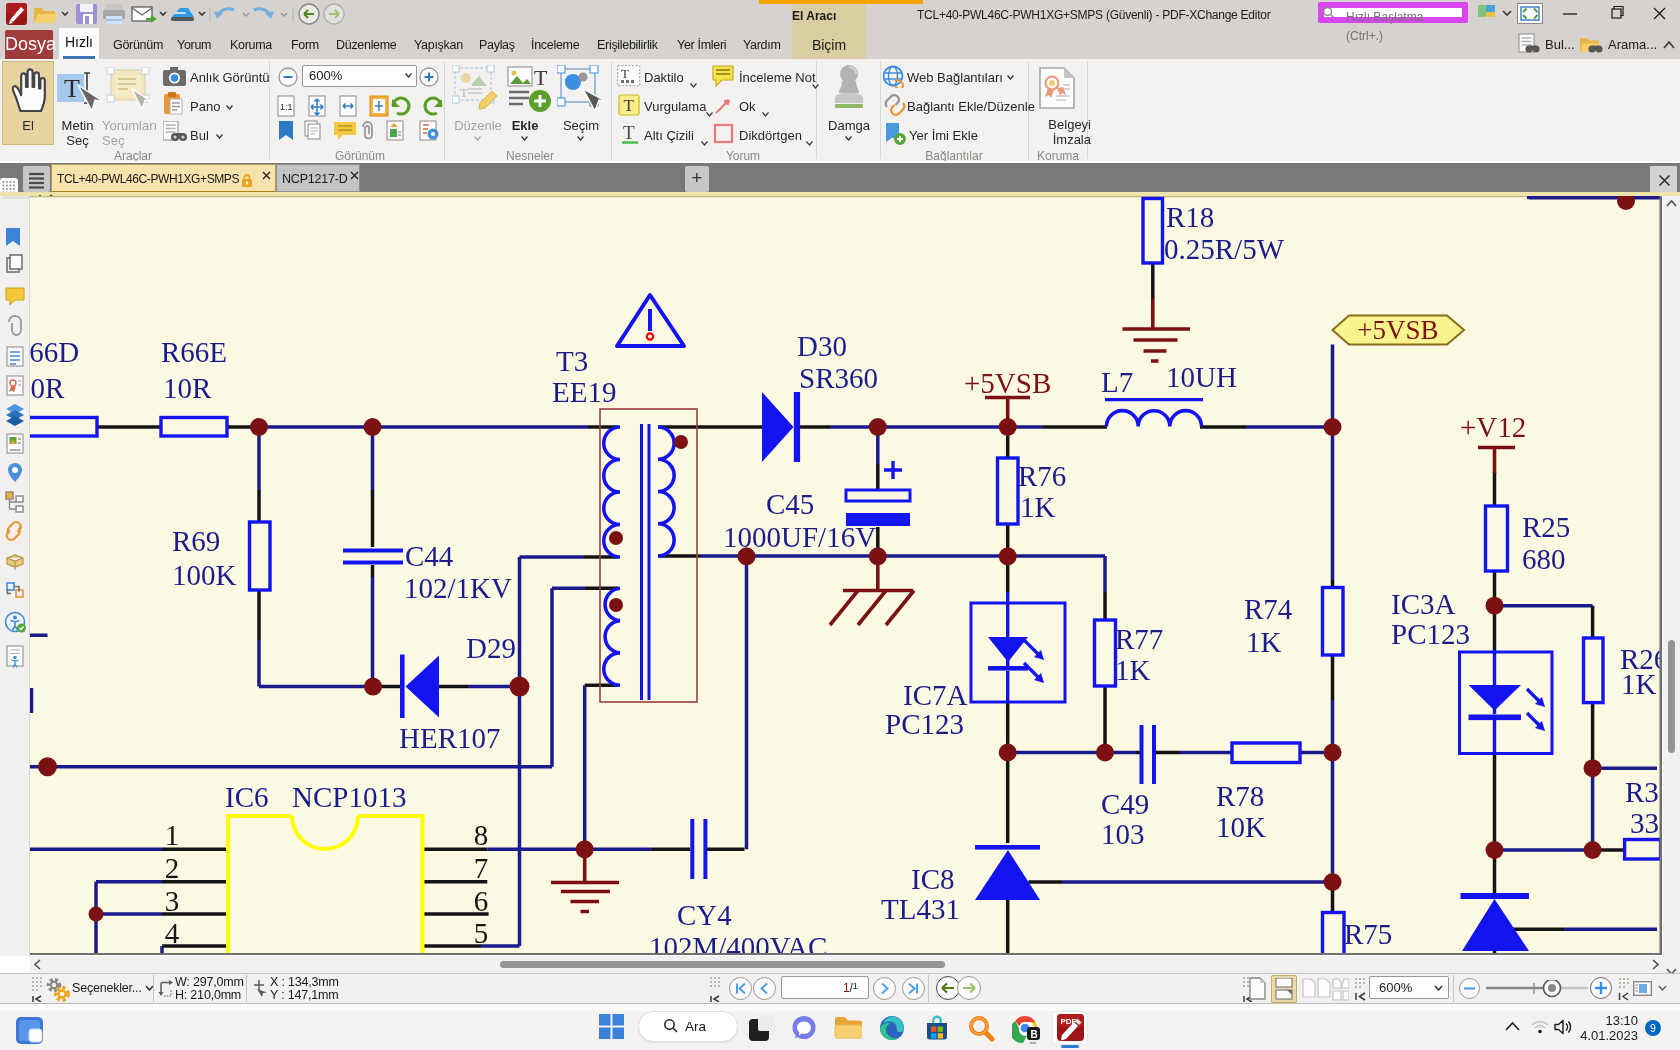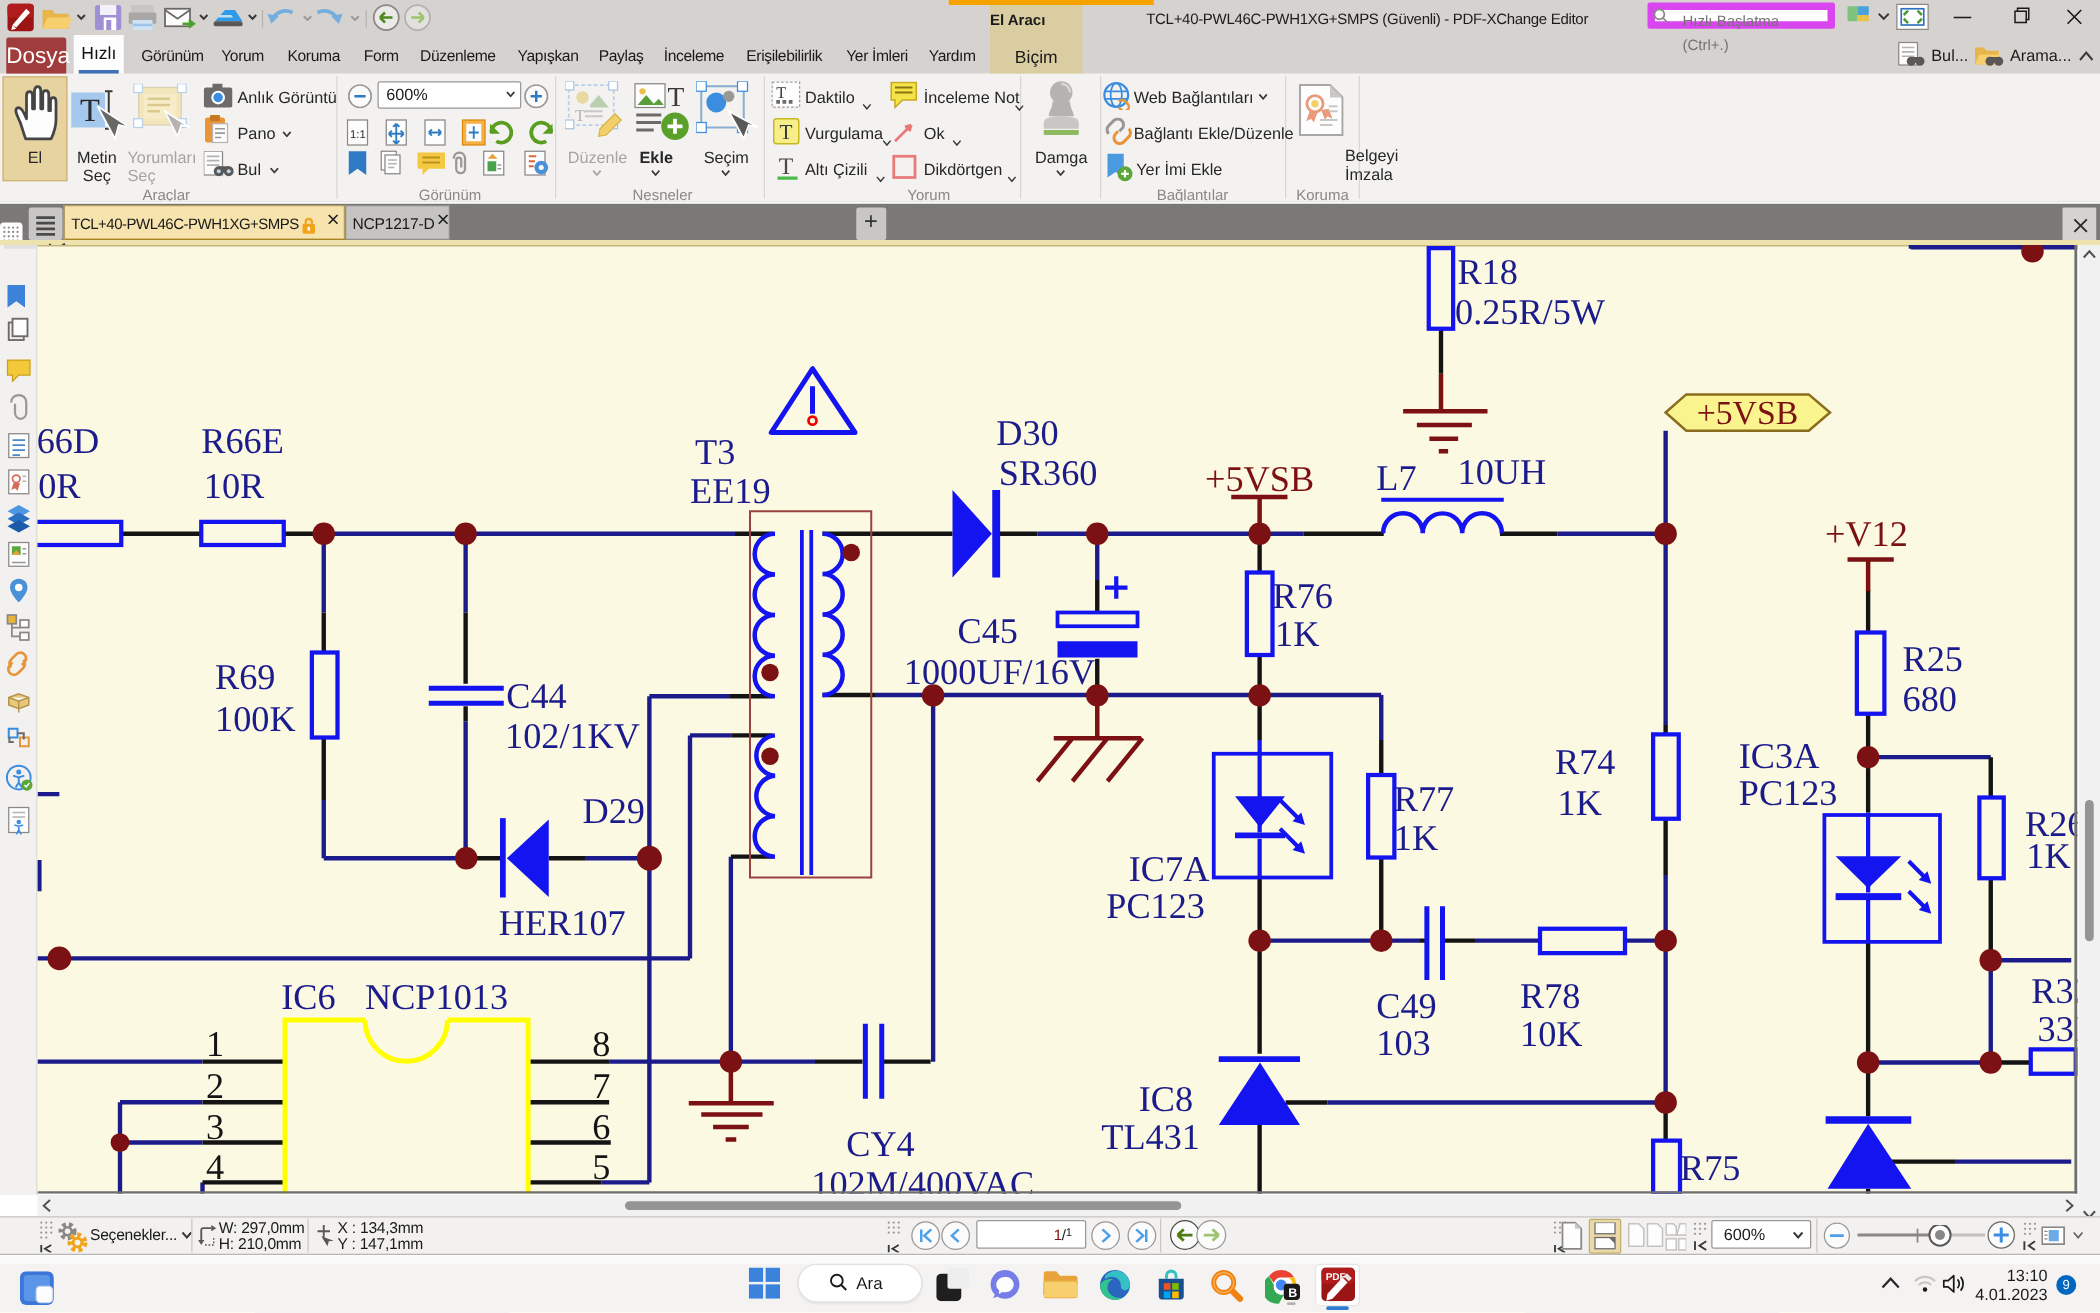--- a/index.html
+++ b/index.html
@@ -388,21 +388,21 @@
   <div class="rlabel" style="left:909px;top:69px">Yer İmi Ekle</div>
   
   <svg style="position:absolute;left:1039px;top:8px" width="36" height="42" viewBox="0 0 36 42">
     <path d="M1 1 h24 l10 10 v30 h-34 z" fill="#fdfdfd" stroke="#a9a7a5" stroke-width="1.6"></path>
     <path d="M25 1 l10 10 h-10 z" fill="#c9c7c5"></path>
     <circle cx="13" cy="16" r="6.5" fill="none" stroke="#e89a7a" stroke-width="2.2"></circle>
     <circle cx="13" cy="16" r="3" fill="#f3d06a"></circle>
     <path d="M9 21 l-3 9 4 -2 2 3 3 -8 m3 -2 l3 8 2 -3 4 2 -3 -8" fill="#e89a7a"></path>
     <path d="M24 18 h7 m-7 4 h7 m-14 7 h14 m-14 4 h10" stroke="#c9c7c5" stroke-width="1.6"></path>
   </svg>
-  <div class="rlabel" style="left:1076px;top:58px;width:56px;text-align:left">Belgeyi<br>İmzala</div>
+  <div class="rlabel" style="left:1035px;top:58px;width:56px;text-align:right">Belgeyi<br>İmzala</div>
 </div>
 
 <svg class="abs" style="left:1516px;top:32px" width="164" height="26" viewBox="0 0 164 26">
   <rect x="3" y="2" width="15" height="18" fill="#fdfdfd" stroke="#8a8886"></rect>
   <path d="M5.5 6 h10 m-10 3.5 h10 m-10 3.5 h10" stroke="#b5b3b1" stroke-width="1.3"></path>
   <circle cx="13" cy="17" r="3.6" fill="#5a5856"></circle>
     <circle cx="20" cy="17" r="3.6" fill="#5a5856"></circle>
     <rect x="13" y="13.6" width="7" height="4.5" fill="#5a5856"></rect>
   <text x="29" y="17" font-size="13" fill="#1a1a1a">Bul...</text>
   <path d="M64 6 h7 l2 2.5 h10 v11 h-19 z" fill="#e8b54a"></path>

